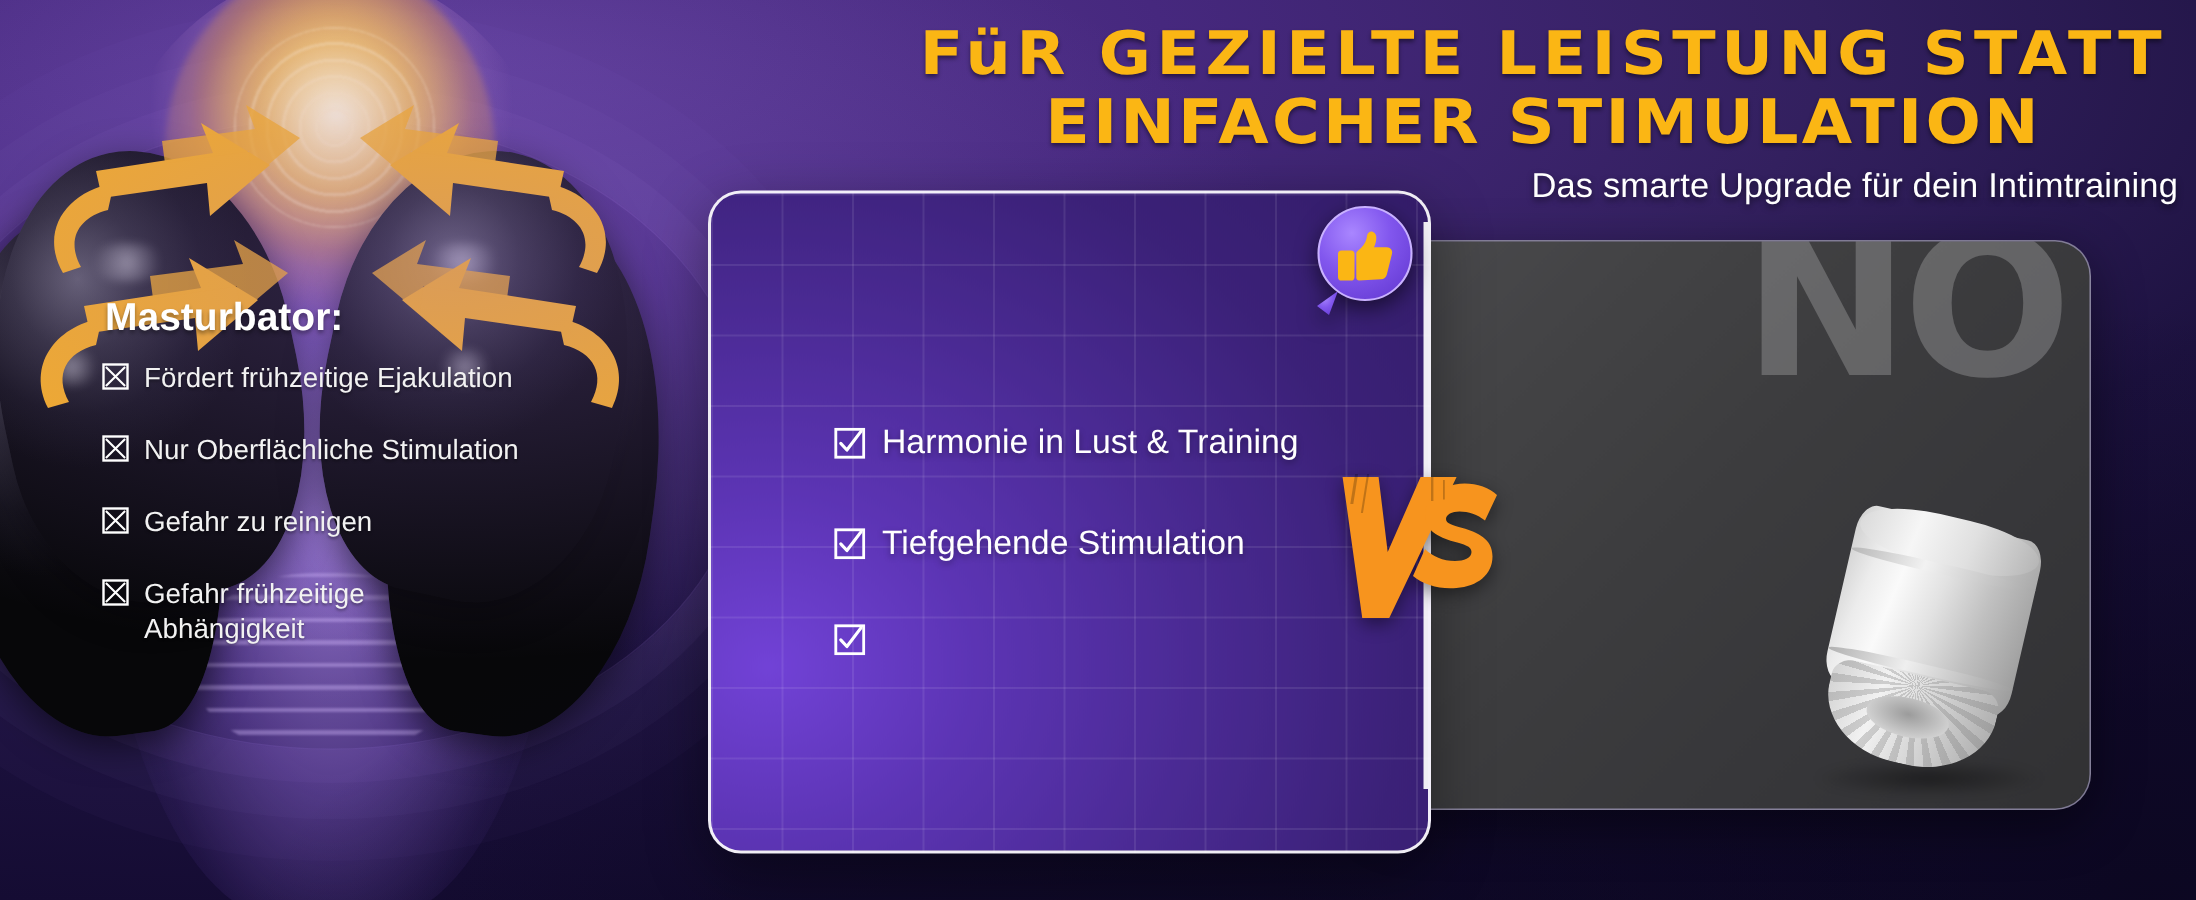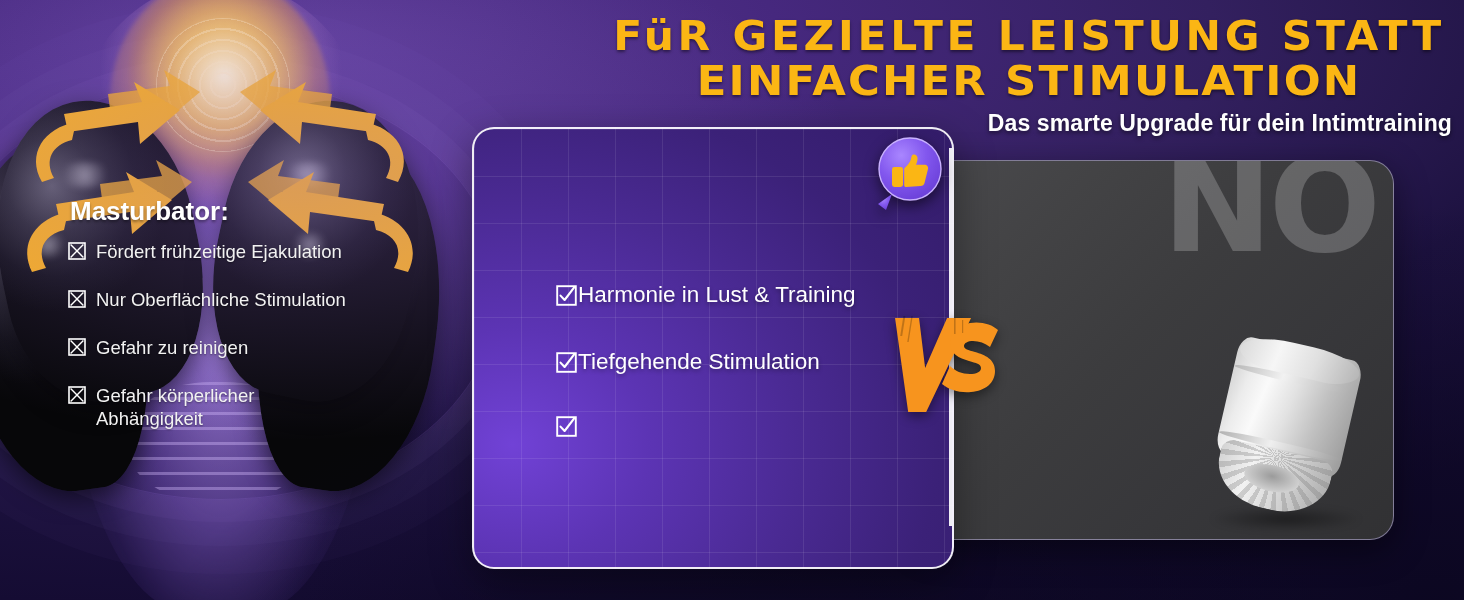--- a/index.html
+++ b/index.html
@@ -76,21 +76,21 @@
   .hl-line{
     font-family:"DejaVu Sans",sans-serif;
     font-weight:700;font-size:40px;line-height:45px;
     letter-spacing:3.5px;color:#FBB614;
     text-transform:none;white-space:nowrap;
     text-shadow:0 2px 3px rgba(0,0,0,.45);
     transform:scaleX(1.06);
   }
   .hl-line.l2{font-size:41px;letter-spacing:2px;}
   .hl-sub{
-    margin-top:6px;color:#fff;font-weight:700;font-size:23px;letter-spacing:.1px;
+    margin-top:6px;color:#fff;font-weight:400;font-size:23px;letter-spacing:.1px;
     text-shadow:0 2px 4px rgba(0,0,0,.55);white-space:nowrap;text-align:right;padding-right:6px;
   }
 
   
   #card-con{
     position:absolute;left:916px;top:148px;width:476px;height:378px;
     border-radius:24px;overflow:hidden;
     background:linear-gradient(135deg,#4a4a4d 0%,#434345 22%,#3c3c3e 46%,#37373a 70%,#313133 100%);
     border:1.5px solid rgba(190,180,225,.55);
     box-shadow:0 10px 34px rgba(0,0,0,.45);
@@ -148,21 +148,21 @@
     border:2px solid rgba(255,255,255,.92);
     box-shadow:0 12px 40px rgba(0,0,0,.40);
   }
   .pro-title{
     position:absolute;left:82px;top:198px;font-weight:700;font-size:29px;letter-spacing:.2px;
     background:linear-gradient(92deg,#FECB12 0%,#FDB211 38%,#F9901B 72%,#F47A20 100%);
     -webkit-background-clip:text;background-clip:text;color:transparent;
     text-shadow:0 2px 3px rgba(0,0,0,.22);
   }
   .pro-list{position:absolute;left:556px;top:282px;width:400px;}
-  .pro-item{display:flex;align-items:center;gap:1px;margin-bottom:41px;}
+  .pro-item{display:flex;align-items:center;gap:11px;margin-bottom:41px;}
   .pro-item .lbl{color:#fff;font-size:22.5px;line-height:26px;font-weight:400;text-shadow:0 2px 4px rgba(0,0,0,.35);}
   .bxw{flex:0 0 auto;width:21px;height:21px;}
 
   
   #thumb{position:absolute;left:872px;top:136px;width:74px;height:80px;filter:drop-shadow(0 5px 7px rgba(0,0,0,.55));}
   #vs{position:absolute;left:890px;top:312px;width:120px;height:106px;filter:drop-shadow(0 4px 6px rgba(0,0,0,.45));}
   .seam{position:absolute;left:949px;top:148px;width:3px;height:378px;background:rgba(255,255,255,.92);}
 </style>
 </head>
 <body>
@@ -261,21 +261,21 @@
       </span>
       <span class="lbl">Gefahr zu reinigen</span>
     </div>
     <div class="con-item">
       <span class="bx">
         <svg width="18" height="18" viewBox="0 0 18 18">
             <rect x="1" y="1" width="16" height="16" fill="none" stroke="#ffffff" stroke-width="1.6"></rect>
             <path d="M2.6 2.6 L15.4 15.4 M15.4 2.6 L2.6 15.4" stroke="#ffffff" stroke-width="1.4"></path>
           </svg>
       </span>
-      <span class="lbl" style="max-width:200px">Gefahr körperlicher Abhängigkeit</span>
+      <span class="lbl" style="max-width:200px">Gefahr frühzeitige Abhängigkeit</span>
     </div>
   </div>
 
   <div id="card-pro"></div>
   <div class="seam"></div>
 
 
   <div class="pro-list">
     <div class="pro-item">
       <span class="bxw">

